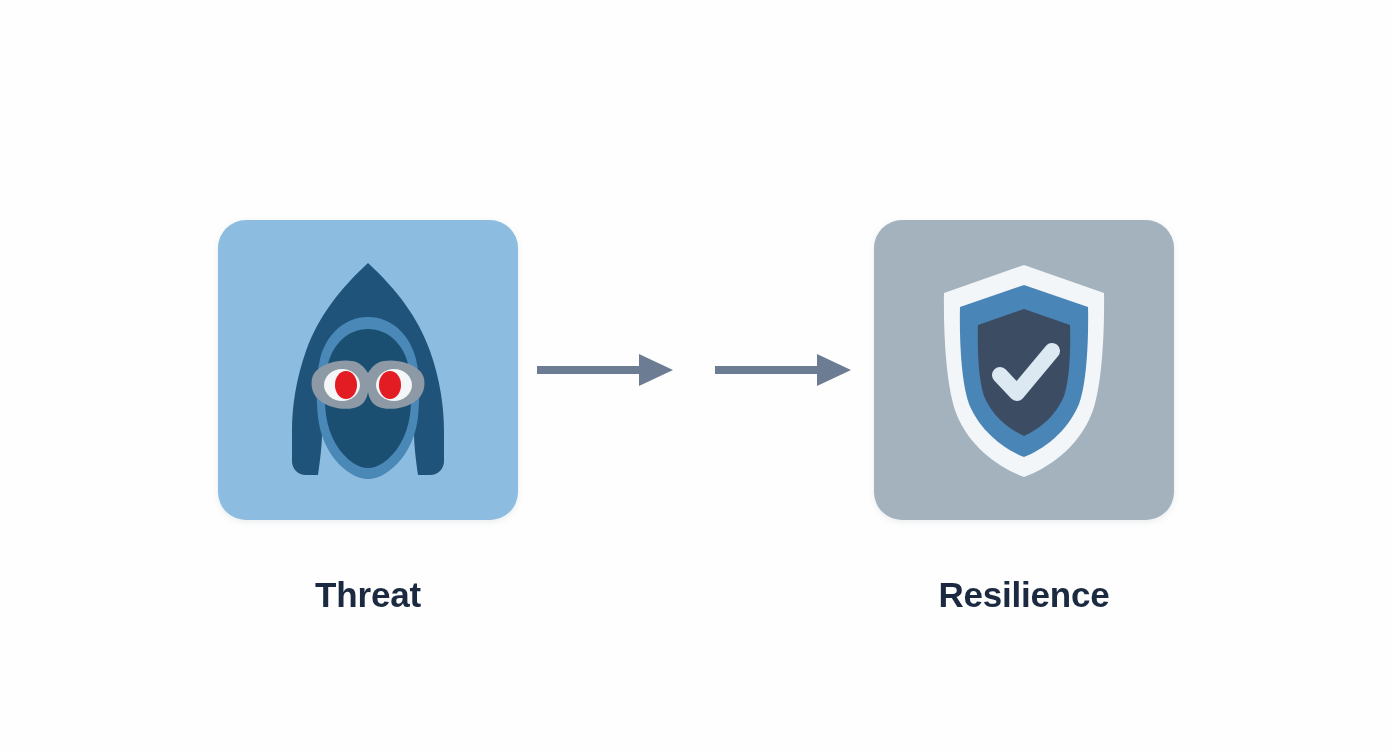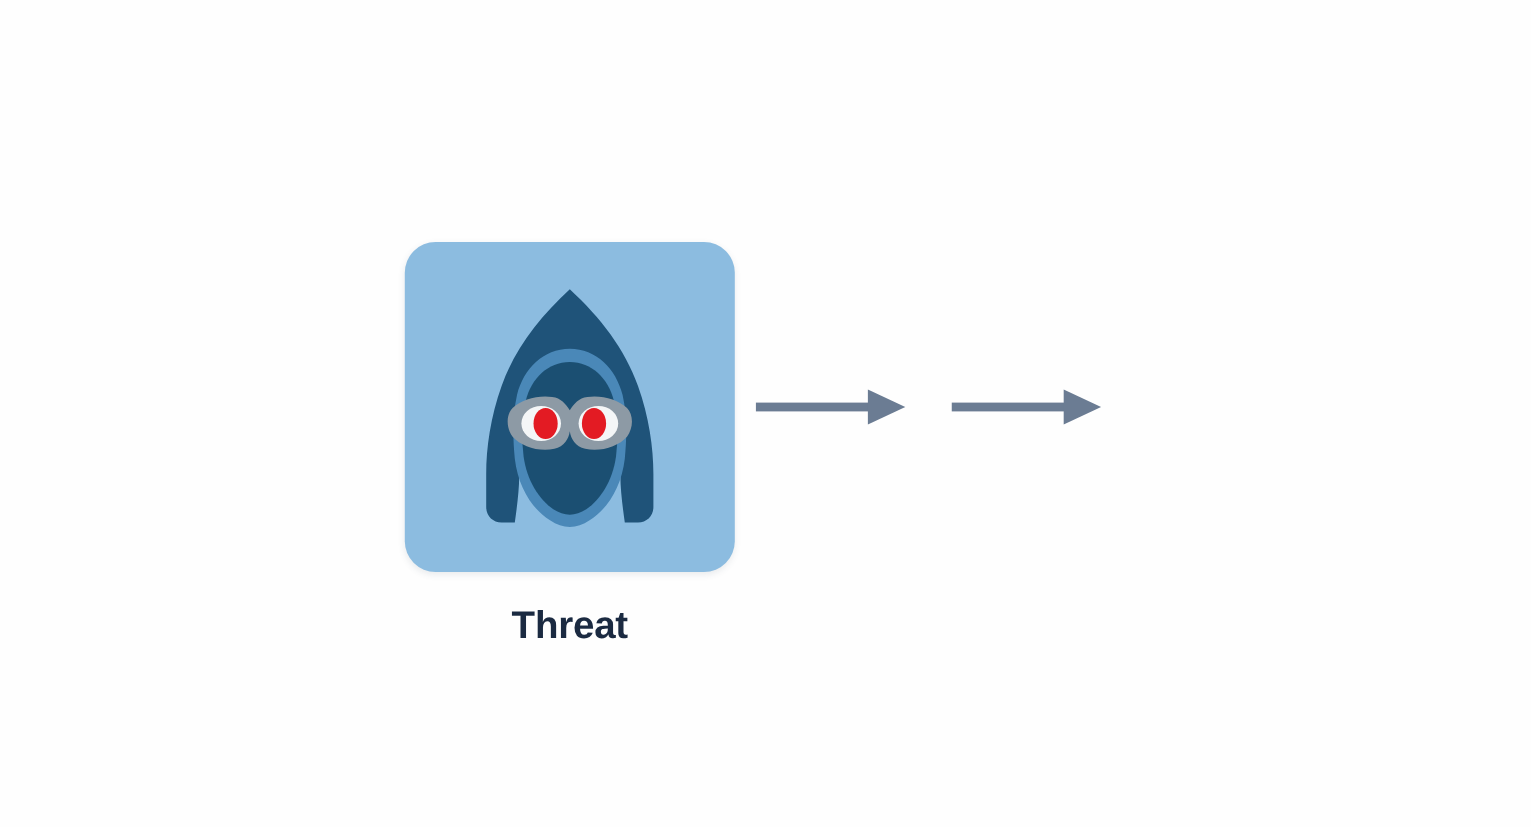--- a/index.html
+++ b/index.html
@@ -29,20 +29,21 @@
     flex-direction: row;
     align-items: flex-start;
     justify-content: center;
   }
   .stage {
     width: 300px;
     display: flex;
     flex-direction: column;
     align-items: center;
     margin-top: 220px;
+    gap: 26px;
   }
   .card {
     width: 300px;
     height: 300px;
     border-radius: 28px;
     display: flex;
     align-items: center;
     justify-content: center;
     box-shadow: 0 2px 6px rgba(60,80,100,0.10);
   }
@@ -149,15 +150,48 @@
     </div>
 
 
     <div class="connector">
       <svg class="arrow-svg" width="140" height="44" viewBox="0 0 140 44" aria-hidden="true">
         <rect x="0" y="18" width="108" height="8" fill="#6b7c93"></rect>
         <path d="M102 6 L136 22 L102 38 Z" fill="#6b7c93"></path>
       </svg>
     </div>
 
+    <div class="stage">
+      <div class="card" style="background:#a3b2bd;">
+        <svg class="card-icon" width="200" height="230" viewBox="0 0 200 230" aria-hidden="true">
+
+          <path d="M100 10
+                   L180 38
+                   C180 38 182 120 168 158
+                   C154 194 122 214 100 222
+                   C78 214 46 194 32 158
+                   C18 120 20 38 20 38
+                   L100 10 Z" fill="#f2f6f9"></path>
+
+          <path d="M100 30
+                   L164 52
+                   C164 52 166 118 155 149
+                   C143 178 118 195 100 202
+                   C82 195 57 178 45 149
+                   C34 118 36 52 36 52
+                   L100 30 Z" fill="#4a85b8"></path>
+
+          <path d="M100 54
+                   L146 70
+                   C146 70 148 118 140 141
+                   C131 163 113 175 100 181
+                   C87 175 69 163 60 141
+                   C52 118 54 70 54 70
+                   L100 54 Z" fill="#3c4d63"></path>
+
+          <path d="M76 120 L93 138 L128 96" fill="none" stroke="#dde9f2" stroke-width="16" stroke-linecap="round" stroke-linejoin="round"></path>
+        </svg>
+      </div>
+      <div class="stage-label">Resilience</div>
+    </div>
 
   </div>
 </div>
 
 </body></html>

